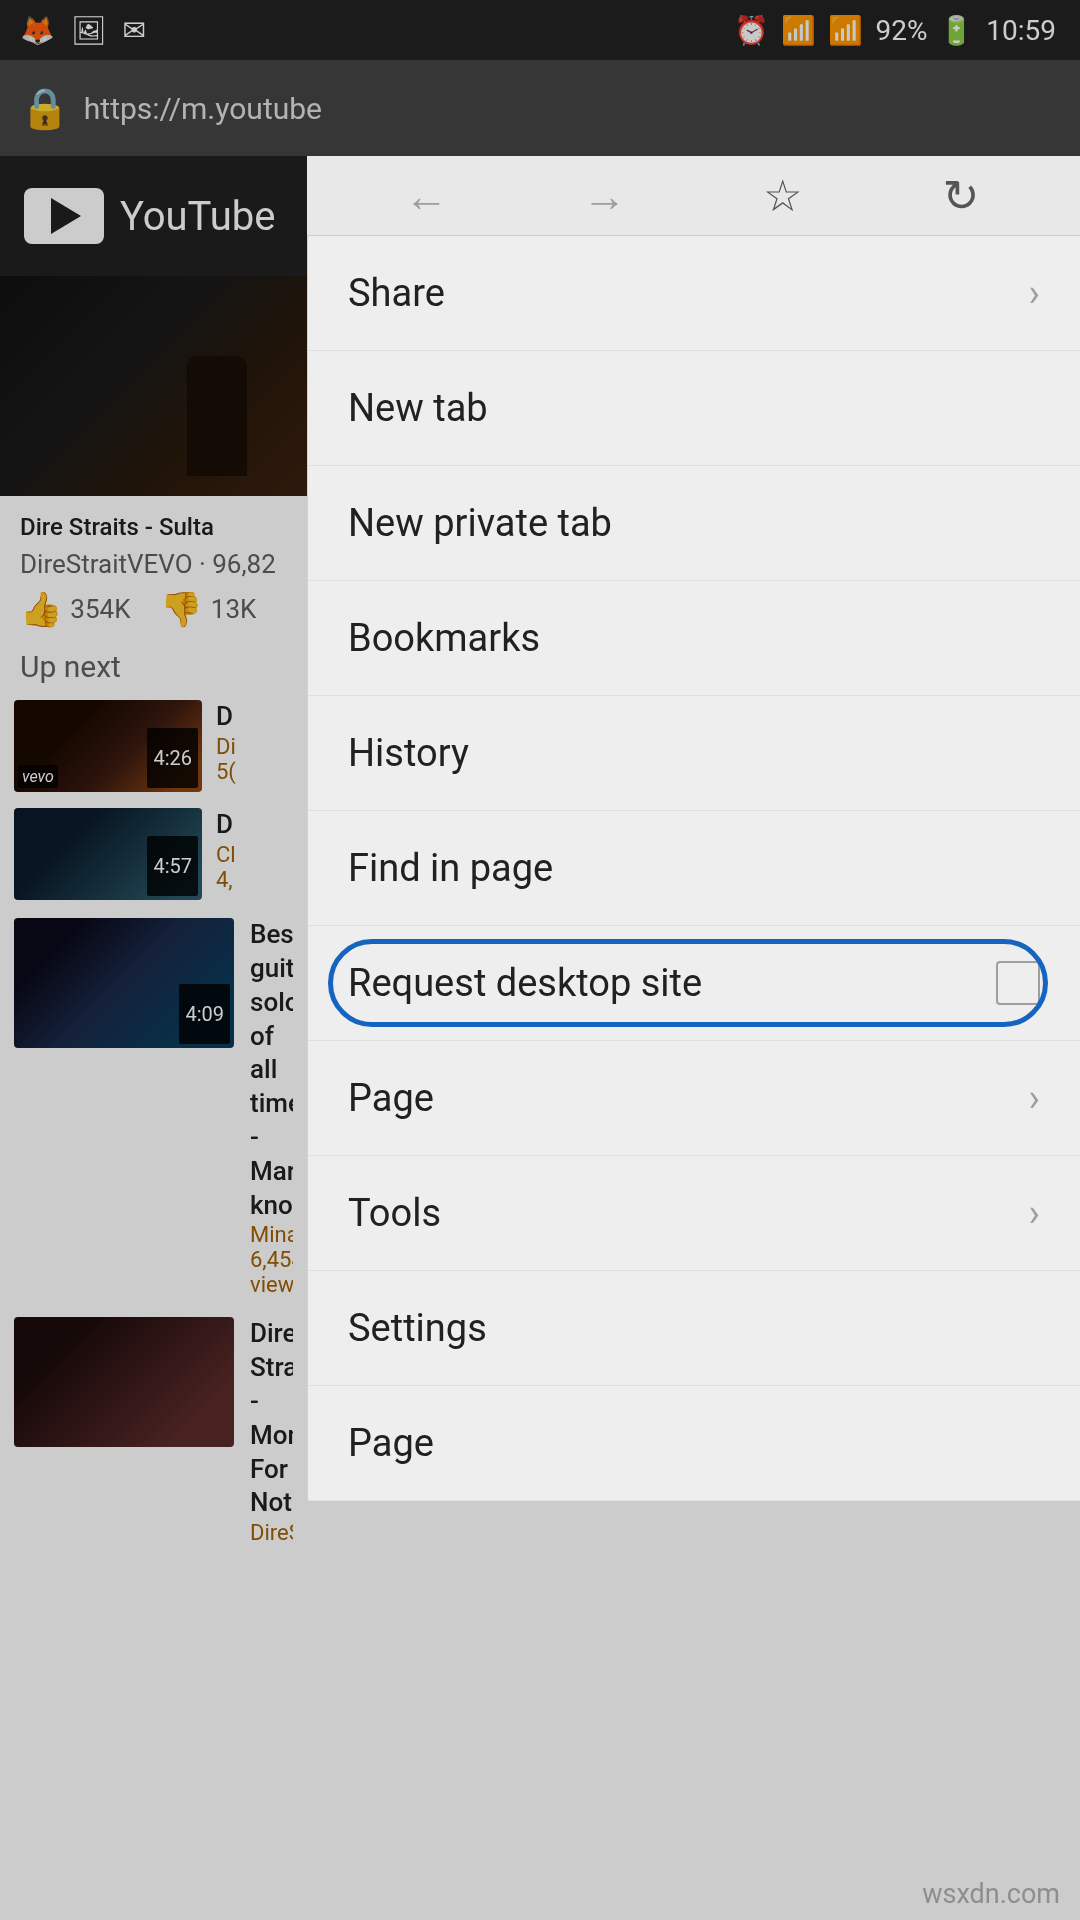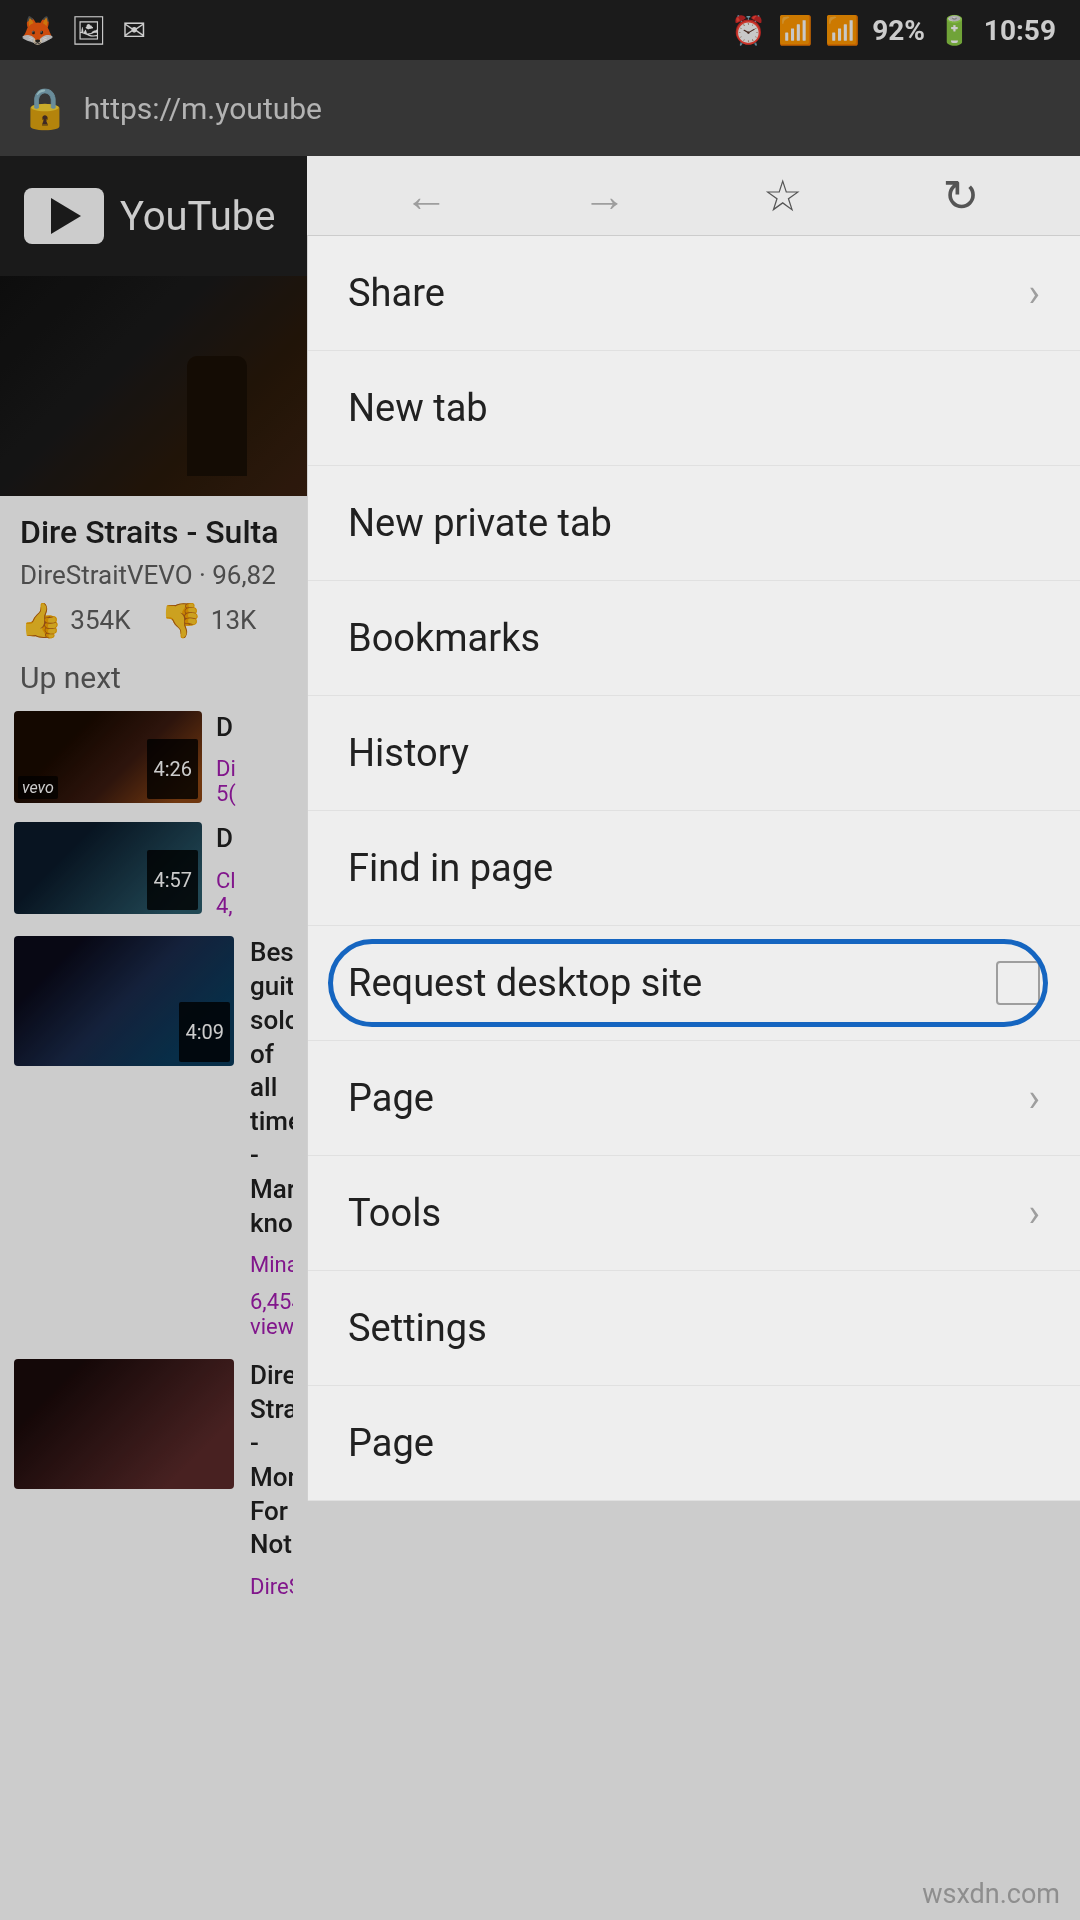--- a/index.html
+++ b/index.html
@@ -37,21 +37,21 @@
       align-items: center;
       gap: 12px;
     }
     .status-icon {
       color: #fff;
       font-size: 28px;
     }
     .status-text {
       color: #fff;
       font-size: 28px;
-      font-weight: 700;
+      font-weight: 400;
     }
 
     
     .url-bar {
       width: 100%;
       height: 96px;
       background: #444;
       display: flex;
       align-items: center;
       padding: 0 20px;
@@ -135,21 +135,21 @@
       background: #1a0f05;
       border-radius: 10px 10px 0 0;
     }
 
     
     .video-info {
       padding: 16px 20px 8px;
       background: #fff;
     }
     .video-title {
-      font-size: 32px;
+      font-size: 24px;
       font-weight: 500;
       color: #212121;
       line-height: 1.3;
     }
     .video-channel {
       font-size: 26px;
       color: #606060;
       margin-top: 6px;
     }
     .video-actions {
@@ -224,22 +224,22 @@
       overflow: hidden;
     }
     .sugg-title {
       font-size: 26px;
       font-weight: 500;
       color: #212121;
       line-height: 1.3;
     }
     .sugg-meta {
       font-size: 22px;
-      color: #a21caf;
-      margin-top: 12px;
+      color: #a16207;
+      margin-top: 0;
     }
 
     
     .big-suggestion {
       display: flex;
       gap: 16px;
       padding: 10px 14px;
       background: #fff;
     }
     .big-sugg-thumb {

